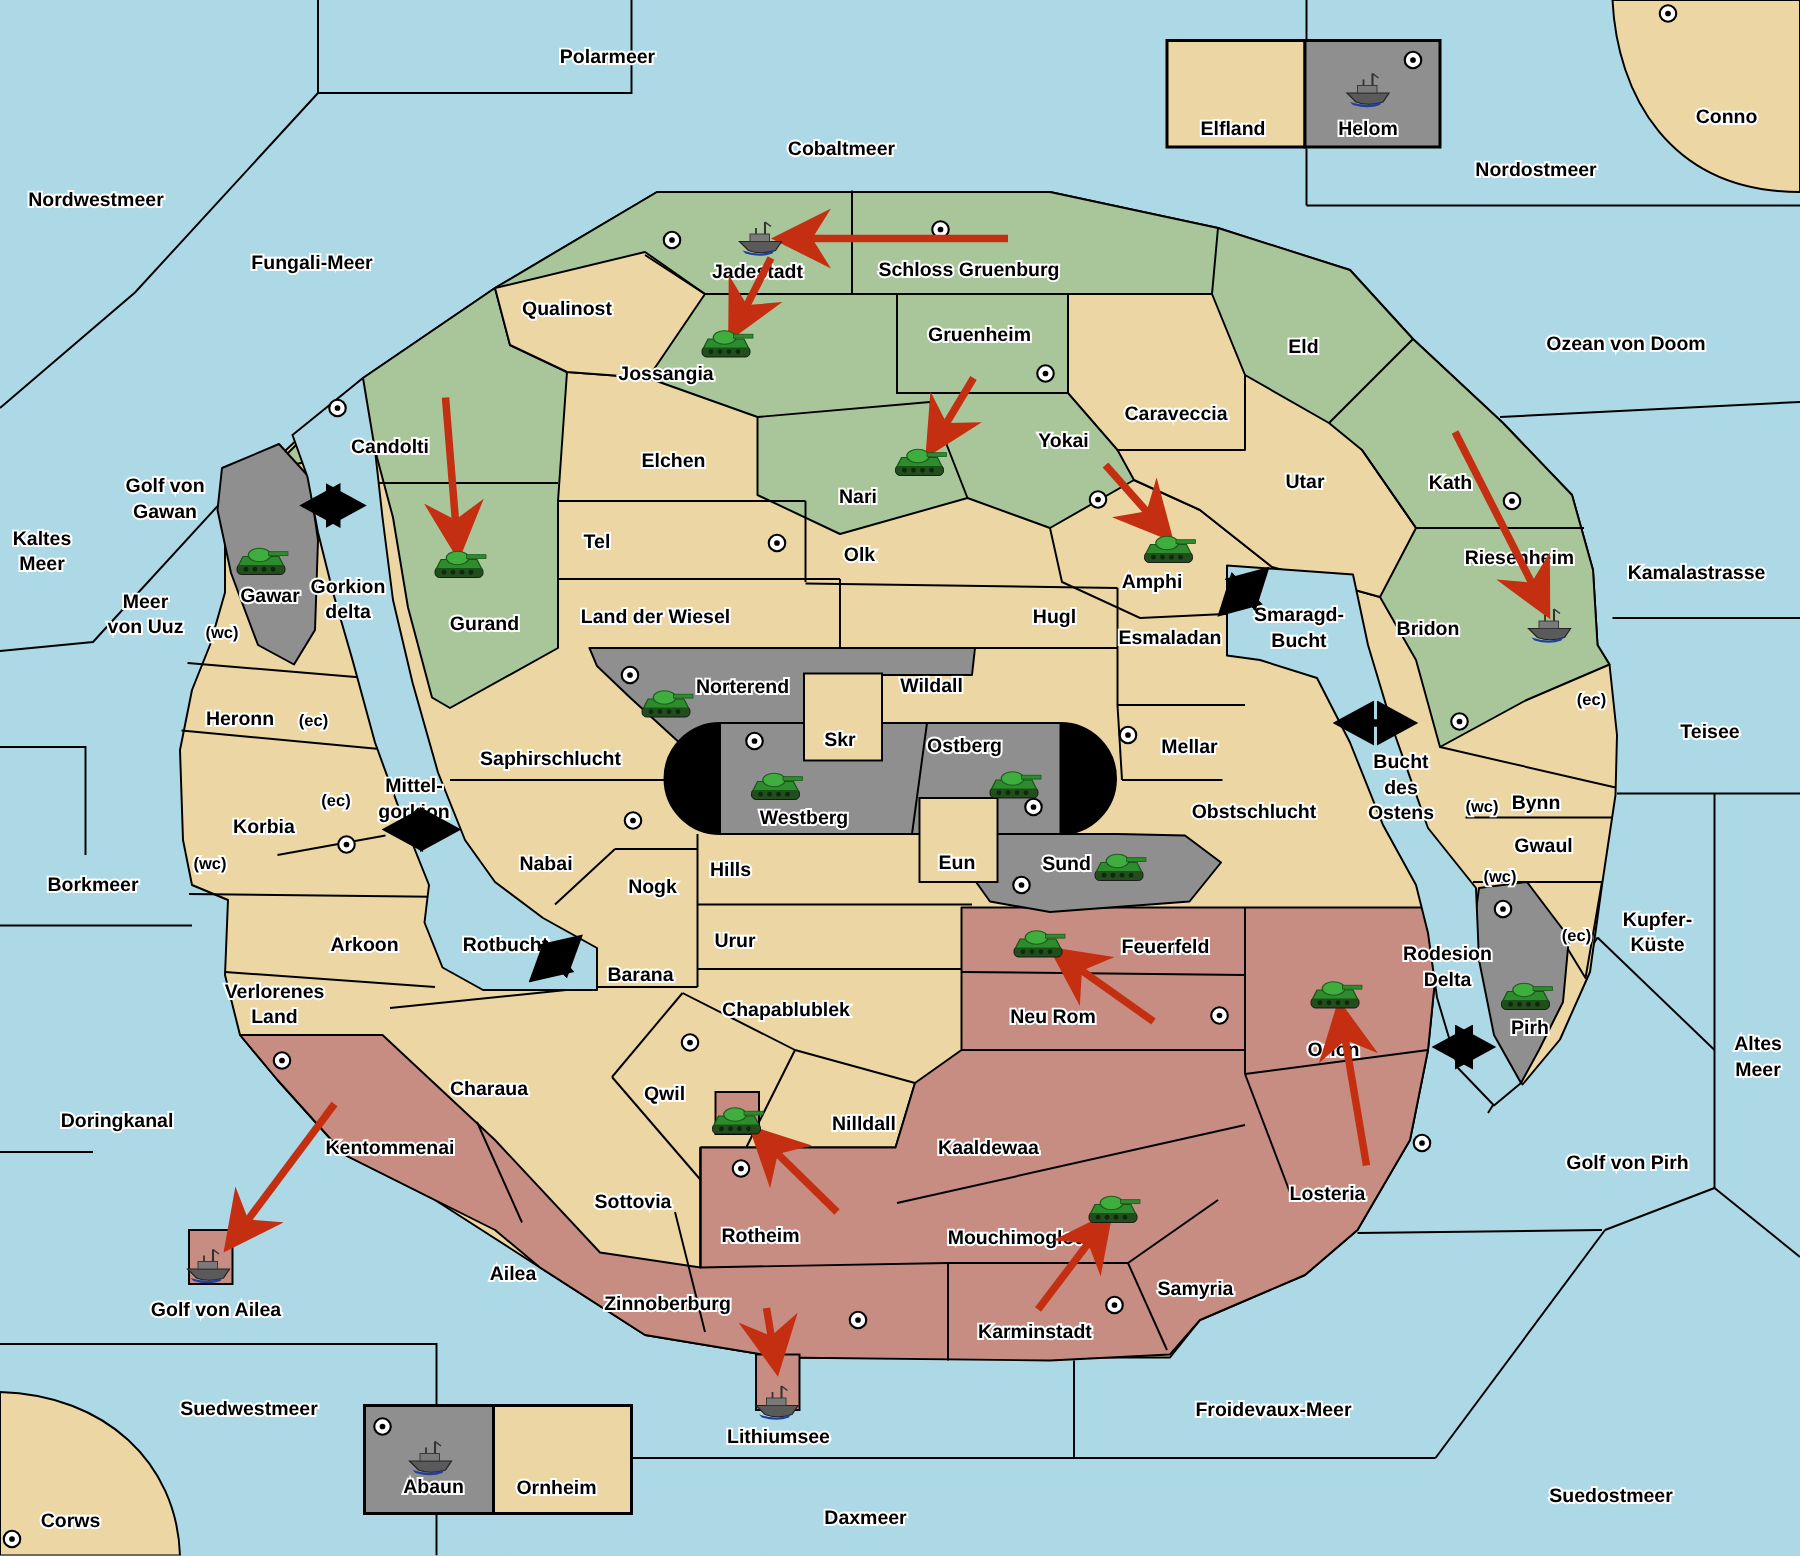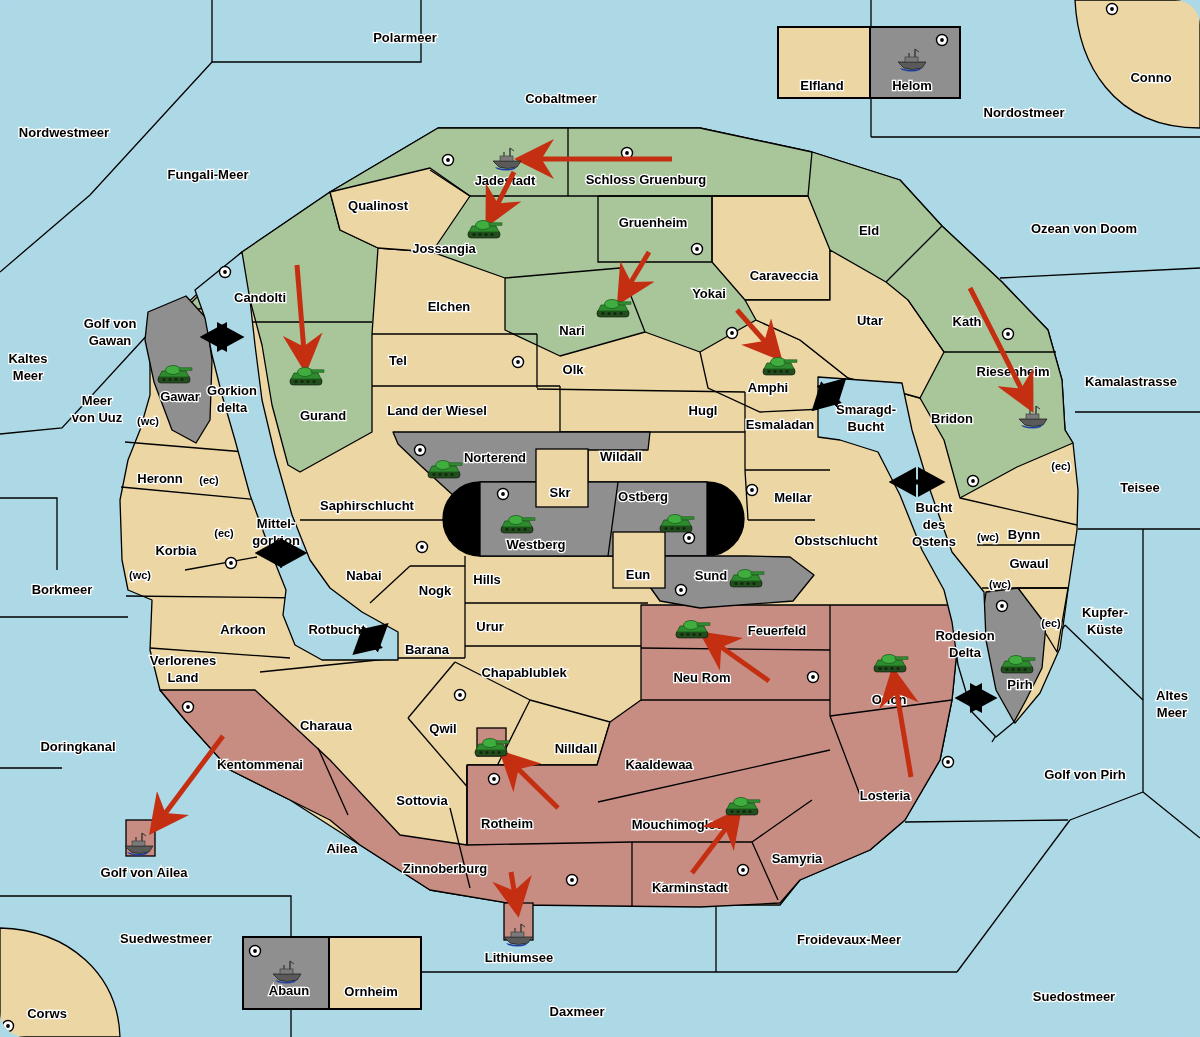--- a/index.html
+++ b/index.html
@@ -1,16 +1,16 @@
 <!DOCTYPE html>
 <html><head>
 <meta charset="utf-8">
 <style>
   html,body{margin:0;padding:0;background:#ADD8E6;}
-  .stage{position:relative;width:1200px;height:1037px;overflow:hidden;border-radius:25px;}
+  .stage{position:relative;width:1200px;height:1037px;overflow:hidden;}
   svg{display:block;}
   text{font-family:"Liberation Sans","DejaVu Sans",sans-serif;font-weight:bold;
        fill:#000;stroke:#fff;stroke-width:2.6;paint-order:stroke;text-anchor:middle;}
   text.tag{font-size:11px;}
 </style>
 </head>
 <body>
 
 <div class="stage">
   <svg id="map" width="1200" height="1037" viewBox="0 0 1200 1037">

